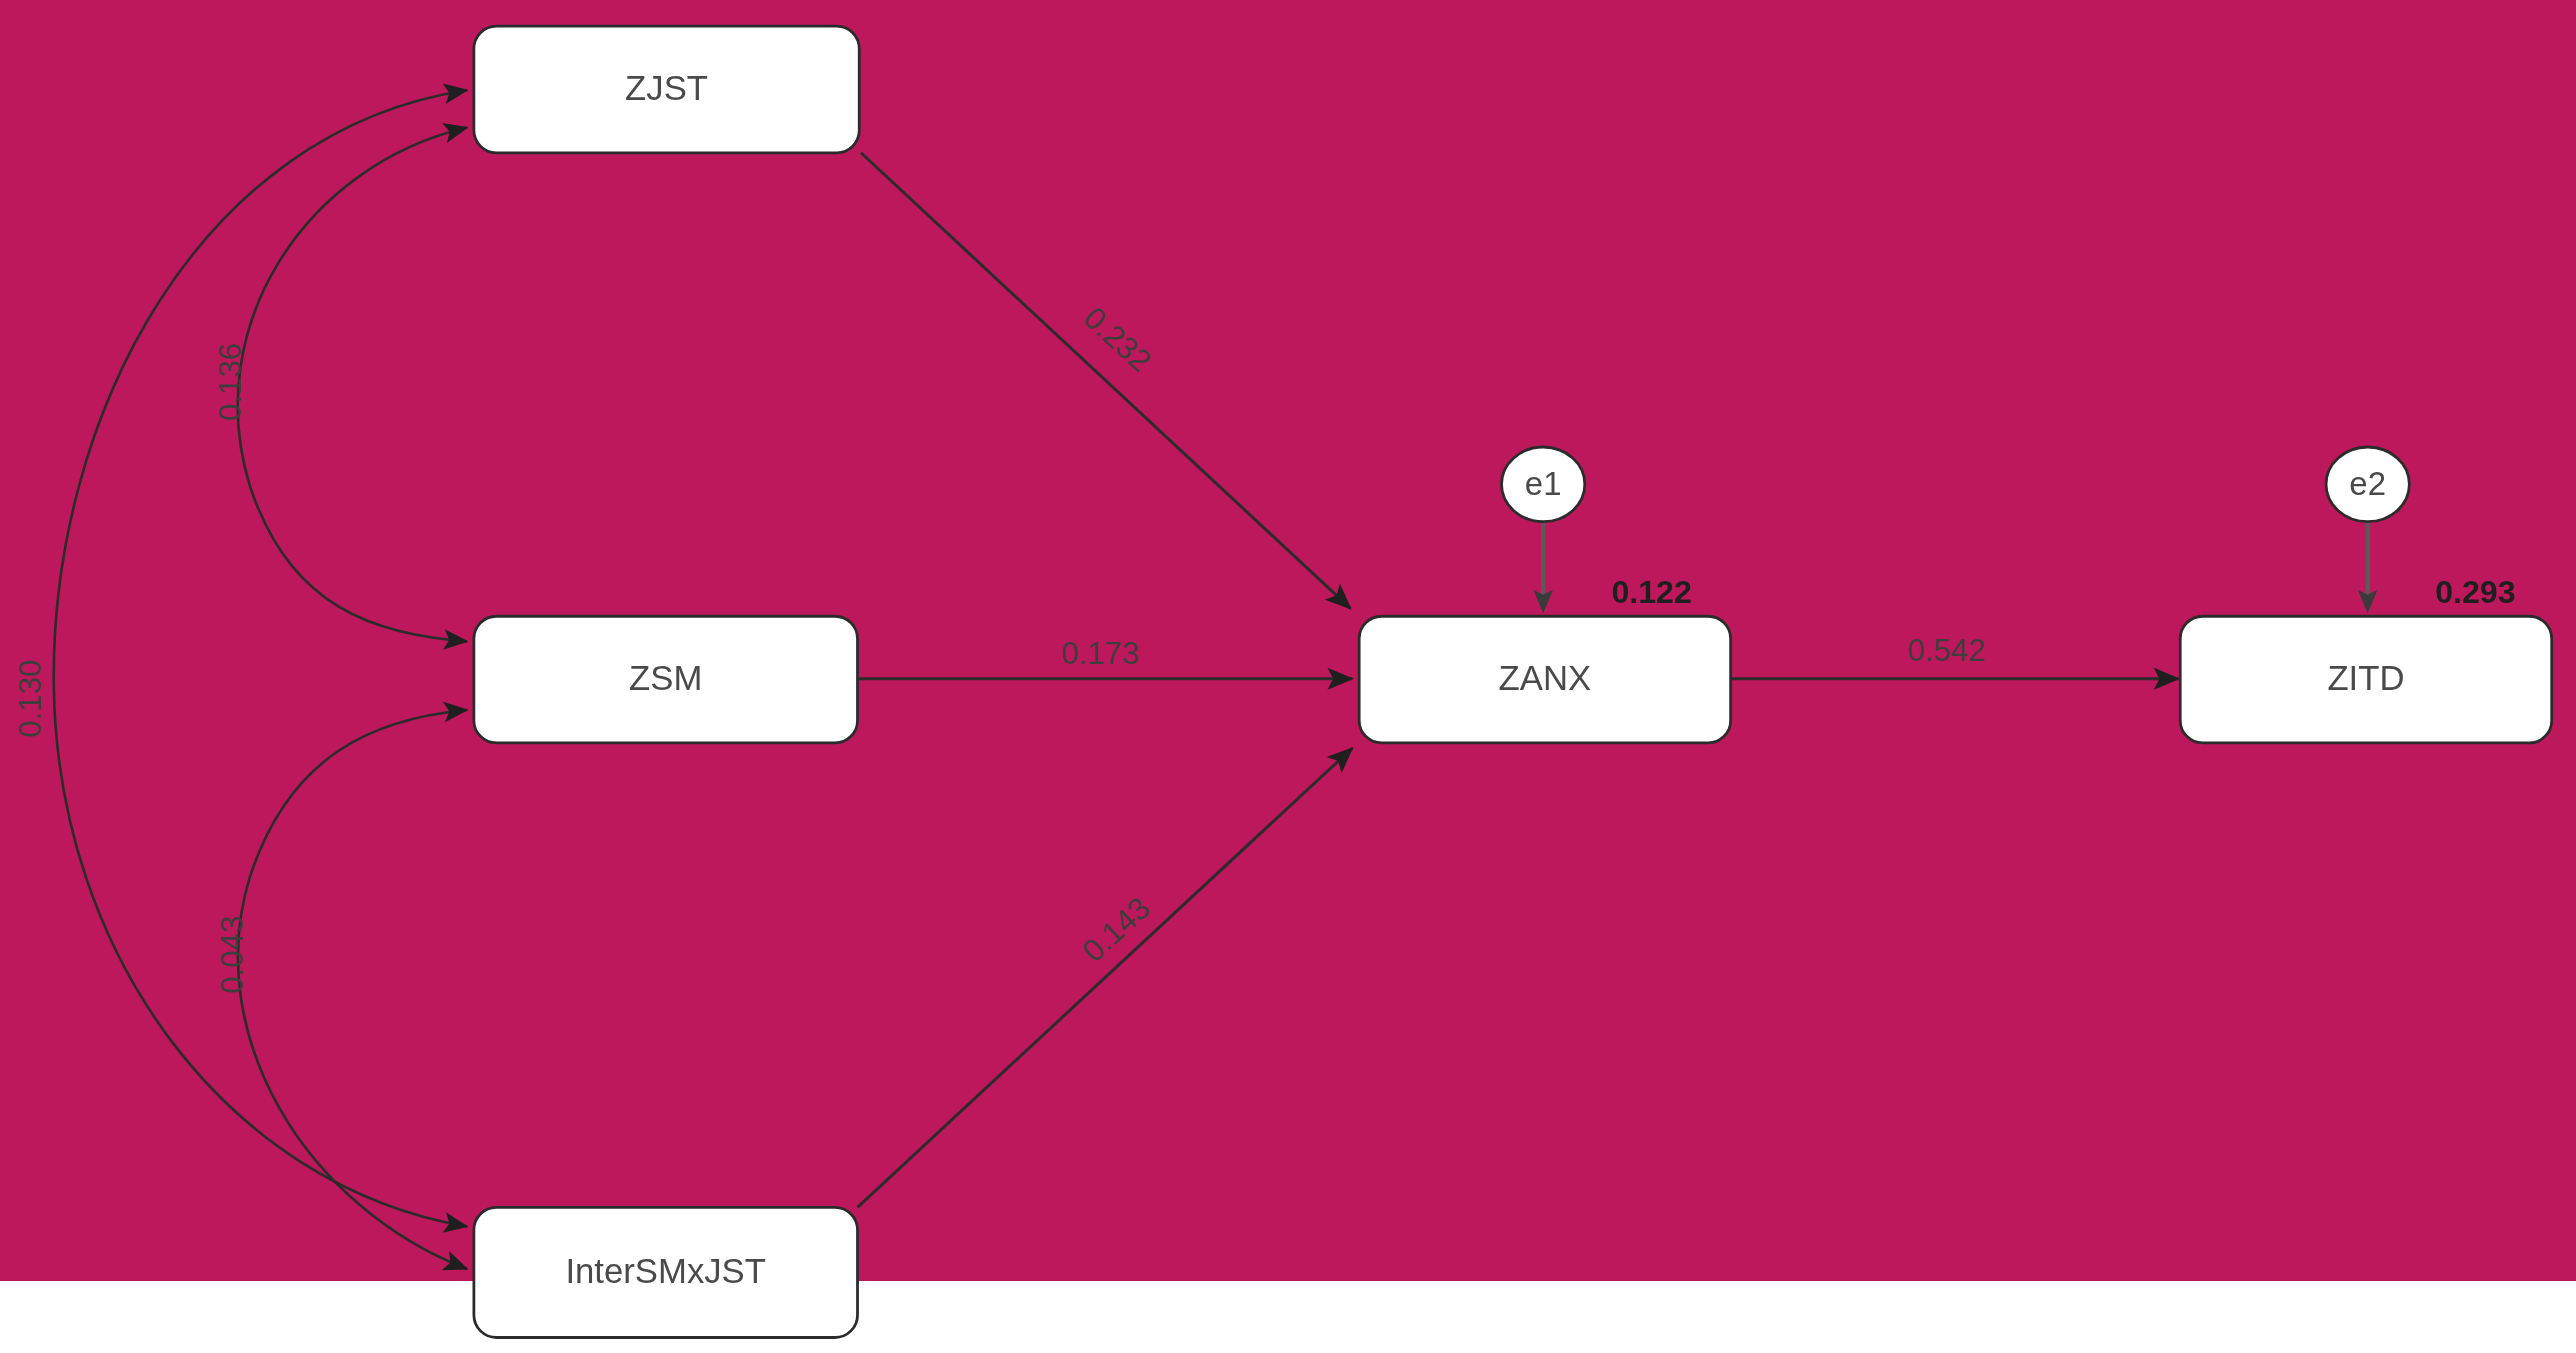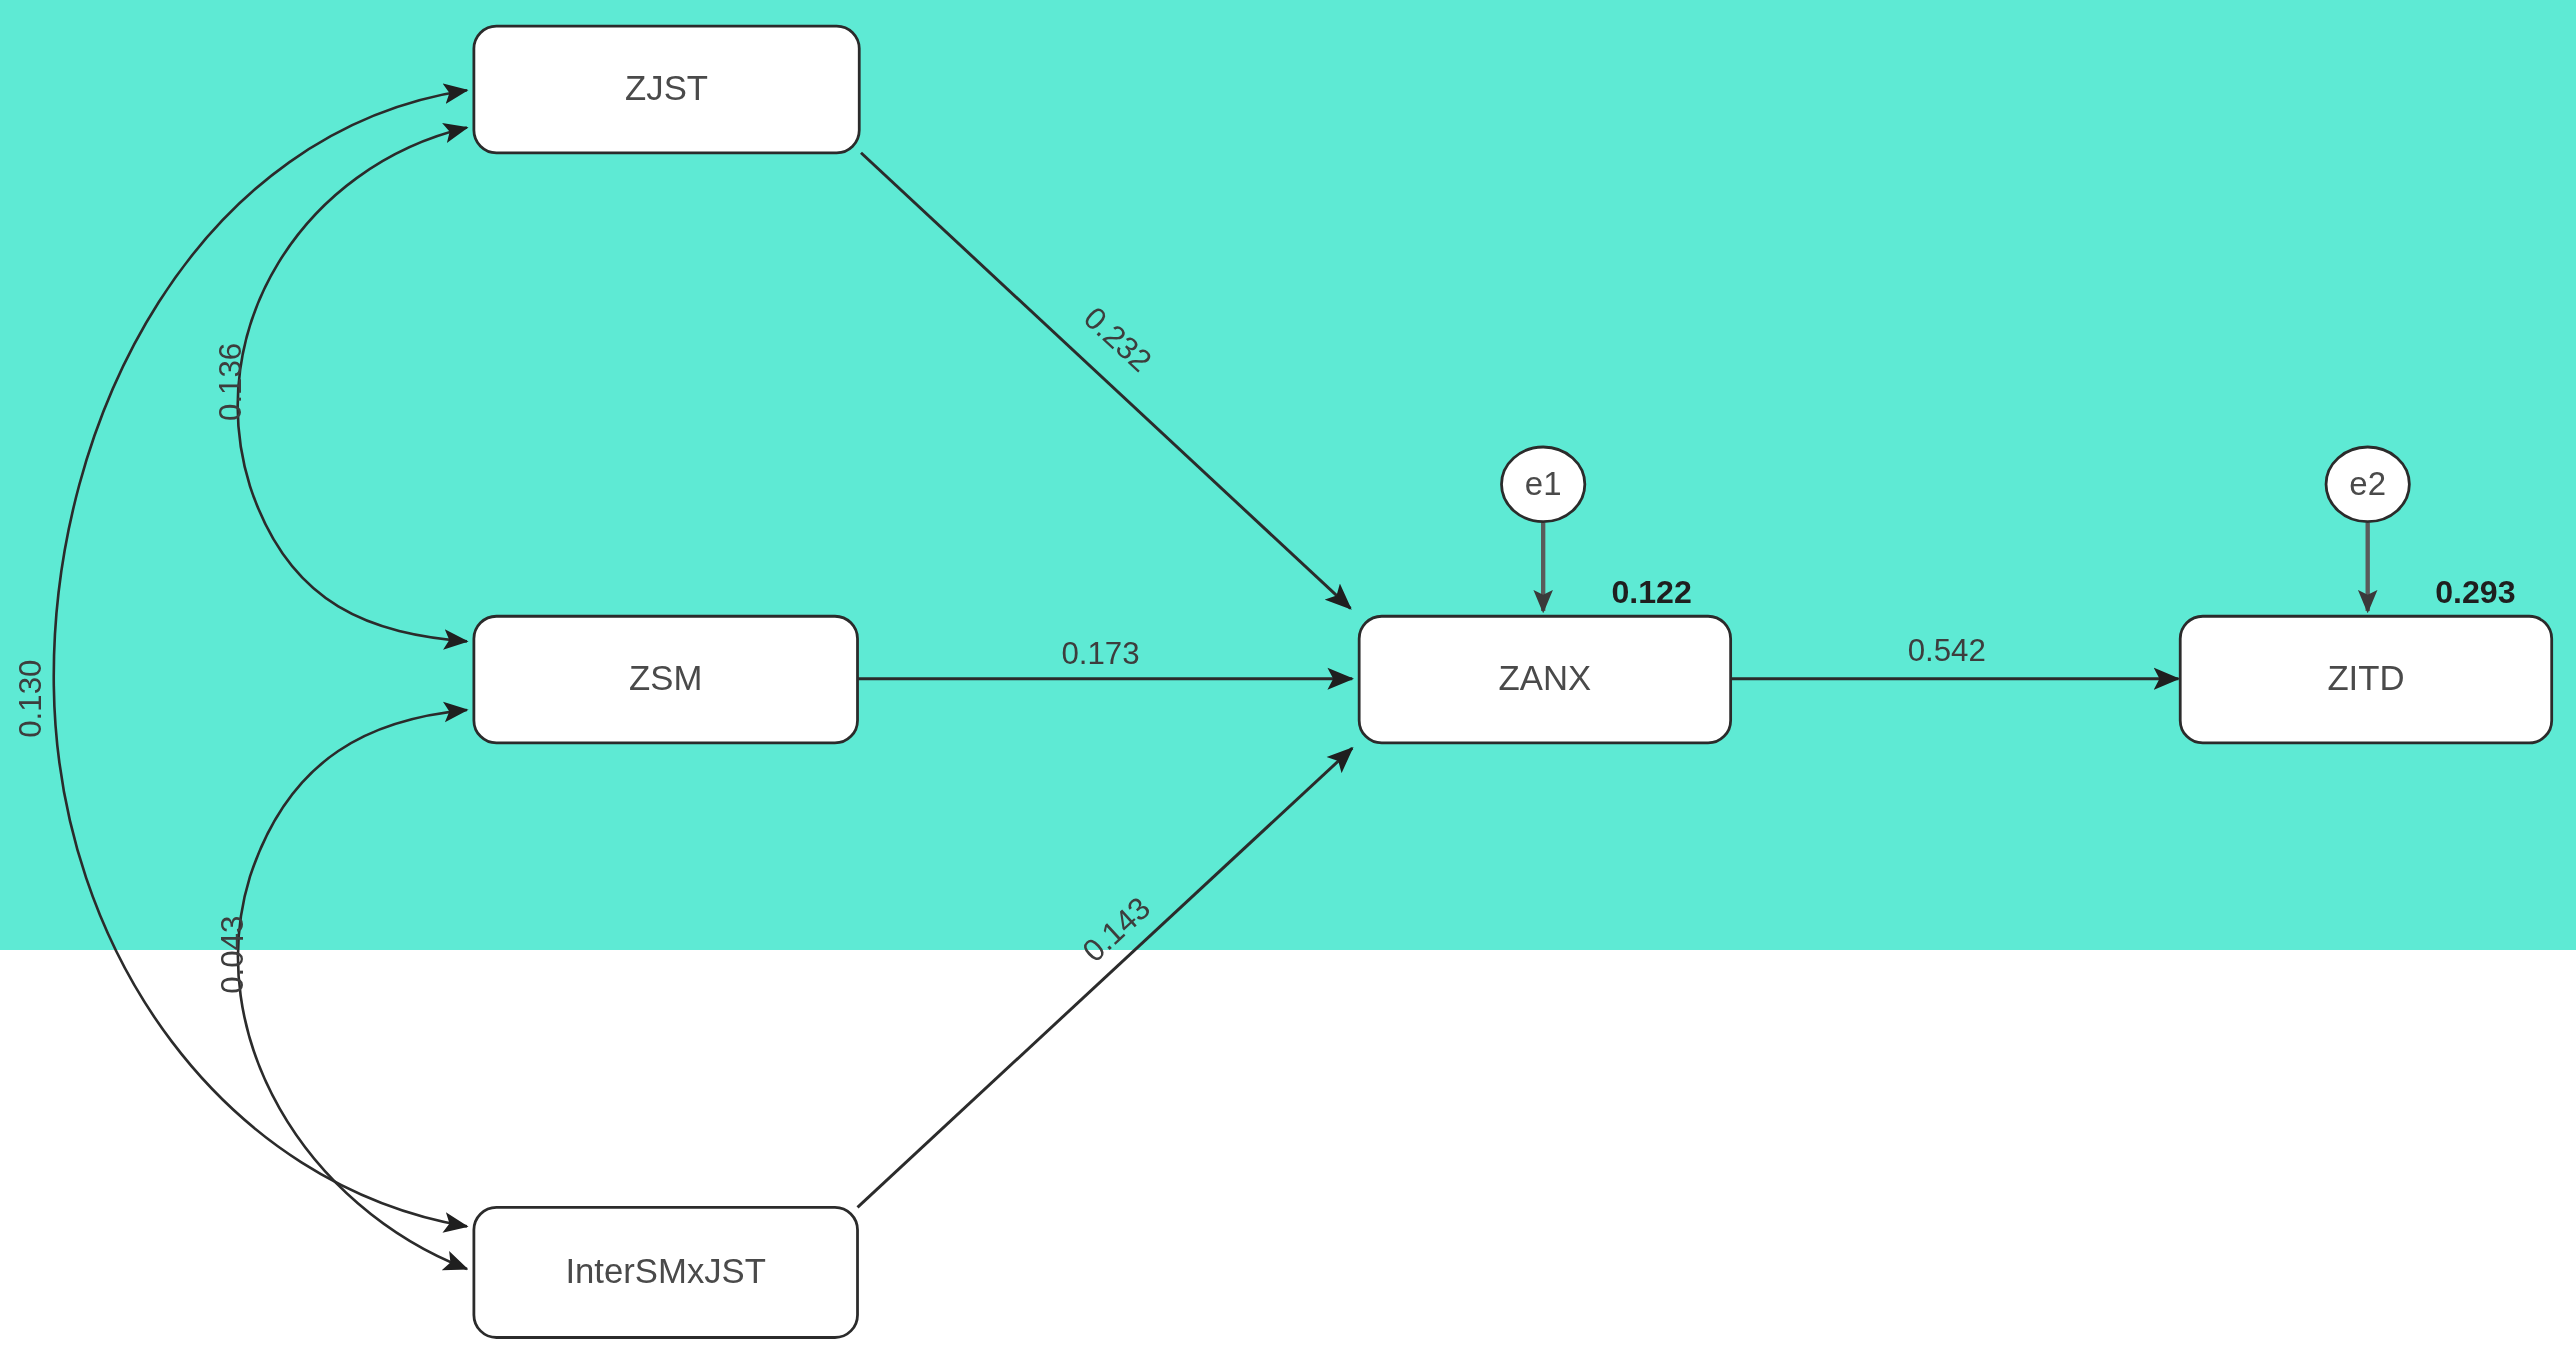--- a/index.html
+++ b/index.html
@@ -9,22 +9,22 @@
   }
   body {
     width: 2576px;
     height: 1354px;
     font-family: "Liberation Sans", sans-serif;
     overflow: hidden;
   }
   #diagram-root {
     position: relative;
     width: 2576px;
-    height: 950px;
-    background: #5eead4;
+    height: 1281px;
+    background: #be185d;
   }
   svg#sem-canvas {
     position: absolute;
     left: 0;
     top: 0;
     width: 2576px;
     height: 1354px;
     display: block;
   }
   .node-box {

